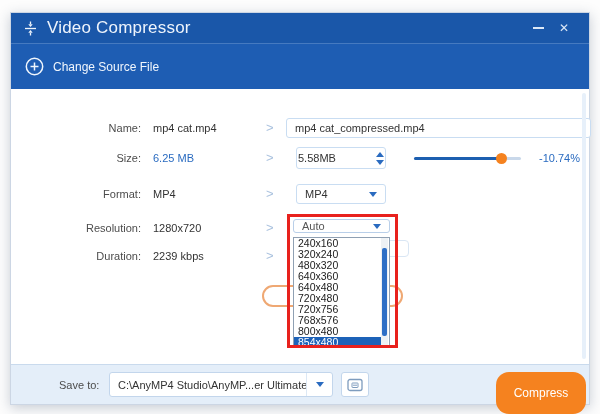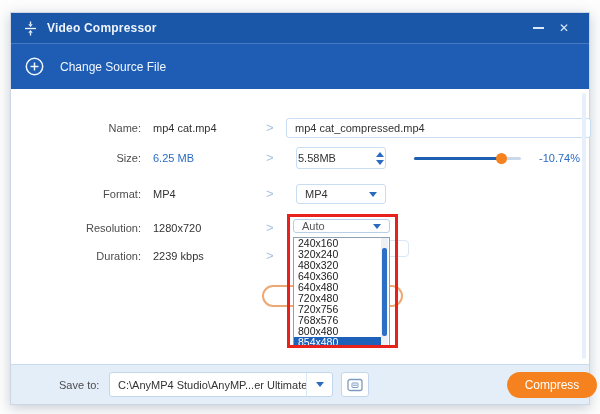--- a/index.html
+++ b/index.html
@@ -9,28 +9,28 @@
   }
   *{margin:0;padding:0;box-sizing:border-box;font-family:"Liberation Sans",sans-serif;}
   html,body{width:600px;height:414px;overflow:hidden;background:#fdfdfd;}
   .stage{position:relative;width:600px;height:414px;}
   .window{position:absolute;left:10px;top:12px;width:580px;height:393px;background:#fff;
     border:1px solid #ccd6e4;box-shadow:0 3px 12px rgba(40,60,90,.25);}
   
   .titlebar{position:absolute;left:0;top:0;width:100%;height:30px;background:var(--titlebar_blue);
     display:flex;align-items:center;padding:0 12px;color:#eef4fc;}
   .tb-icon{display:flex;align-items:center;margin-right:9px;}
-  .tb-title{font-size:12px;letter-spacing:.2px;font-weight:bold;}
+  .tb-title{font-size:17px;letter-spacing:.2px;}
   .tb-spacer{flex:1;}
   .tb-btn{width:26px;height:22px;display:flex;align-items:center;justify-content:center;cursor:default;}
   .min-bar{display:block;width:11px;height:2px;background:#dce8f7;}
   
   .header{position:absolute;left:0;top:30px;width:100%;height:46px;background:var(--header_blue);
     border-top:1px solid rgba(255,255,255,.18);display:flex;align-items:center;padding:0 14px;}
-  .change-src{display:flex;align-items:center;gap:16px;color:#f0f6fd;font-size:12px;}
+  .change-src{display:flex;align-items:center;gap:9px;color:#f0f6fd;font-size:12px;}
   
   .content{position:absolute;left:0;top:76px;width:100%;height:277px;background:#fff;}
   .scroll-track{position:absolute;right:3px;top:4px;width:4px;height:266px;background:#e7f0fa;border-radius:2px;}
   .row{position:absolute;left:0;right:0;height:20px;font-size:11px;}
   .lbl{position:absolute;left:0;width:130px;text-align:right;line-height:20px;color:#4c4c4c;}
   .src{position:absolute;left:142px;line-height:20px;color:#333;}
   .src.blue{color:var(--accent_blue);}
   .chev{position:absolute;left:255px;line-height:19px;color:#a9c1de;font-size:13px;}
   .field{position:absolute;background:#fff;border:1px solid var(--field_border);border-radius:3px;
     font-size:11px;color:#333;}
@@ -66,21 +66,21 @@
   
   .footer{position:absolute;left:0;bottom:0;width:100%;height:40px;background:var(--footer_bg);
     border-top:1px solid #c9daed;}
   .saveto-lbl{position:absolute;left:48px;top:0;height:40px;line-height:40px;font-size:11px;color:#4c4c4c;}
   .path-combo{position:absolute;left:98px;top:7px;width:224px;height:25px;background:#fff;
     border:1px solid #c3d6ec;border-radius:3px;display:flex;align-items:center;}
   .path-text{flex:1;font-size:11px;color:#333;padding:0 8px;white-space:nowrap;overflow:hidden;}
   .path-arrow{width:26px;height:100%;display:flex;align-items:center;justify-content:center;border-left:1px solid #dce8f5;}
   .browse-btn{position:absolute;left:330px;top:7px;width:28px;height:25px;background:#fff;
     border:1px solid #c3d6ec;border-radius:3px;display:flex;align-items:center;justify-content:center;}
-  .compress-btn{position:absolute;left:496px;top:7px;width:90px;height:26px;background:var(--orange_accent);
+  .compress-btn{position:absolute;left:485px;top:7px;width:90px;height:42px;background:var(--orange_accent);
     border:none;border-radius:13px;color:#fff;font-size:12px;display:flex;align-items:center;justify-content:center;}
 </style>
 </head>
 <body>
 
 <div class="stage">
   <div class="window">
 
     <div class="titlebar">
       <span class="tb-icon">

